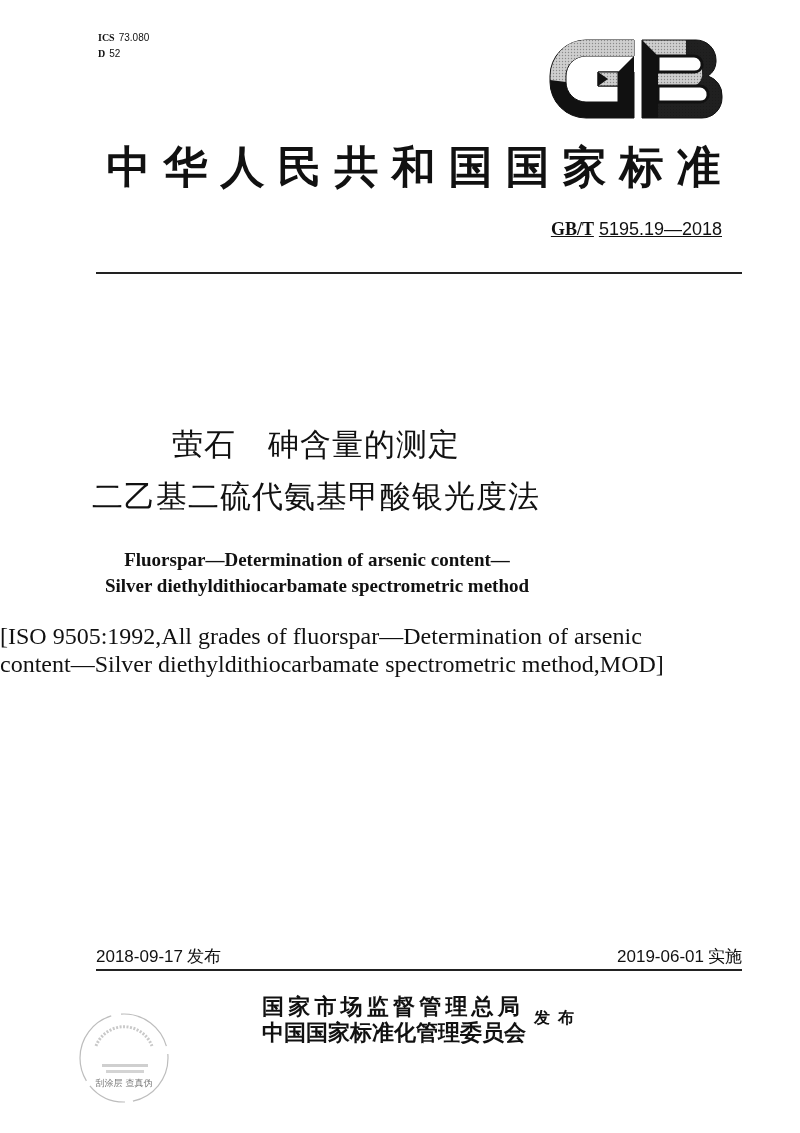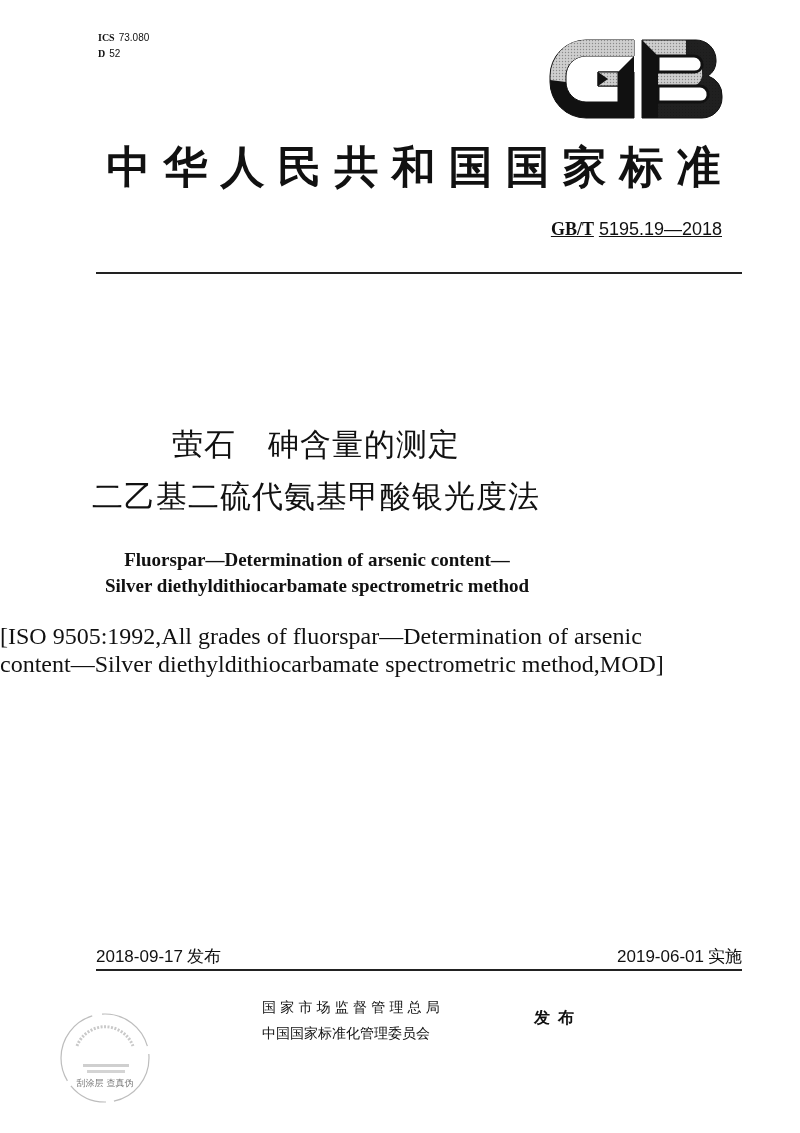--- a/index.html
+++ b/index.html
@@ -121,39 +121,39 @@
       font-size: 17px;
       line-height: 20px;
       white-space: nowrap;
     }
     .date-issue .tag, .date-impl .tag { font-family: "DejaVu Sans", sans-serif; margin-left: 4px; }
 
     
     .authority {
       left: 262px;
       font-family: "DejaVu Sans", sans-serif;
-      font-weight: normal;
-      font-size: 14px;
+      font-weight: bold;
+      font-size: 22px;
       line-height: 26px;
       white-space: nowrap;
     }
     .authority-1 { top: 994px; letter-spacing: 4.2px; }
     .authority-2 { top: 1020px; letter-spacing: 0px; }
     .issued-by {
       left: 534px; top: 1008px;
       font-family: "DejaVu Sans", sans-serif;
       font-weight: bold;
       font-size: 16px;
       letter-spacing: 8px;
       white-space: nowrap;
     }
 
     
     .seal {
-      left: 57px; top: 1010px;
+      left: 76px; top: 1010px;
       width: 96px; height: 96px;
     }
   </style>
 </head>
 <body>
 
 <div class="abs ics">
   <div>
     <span class="code-label">ICS</span><span class="code-value">73.080</span>
   </div>

